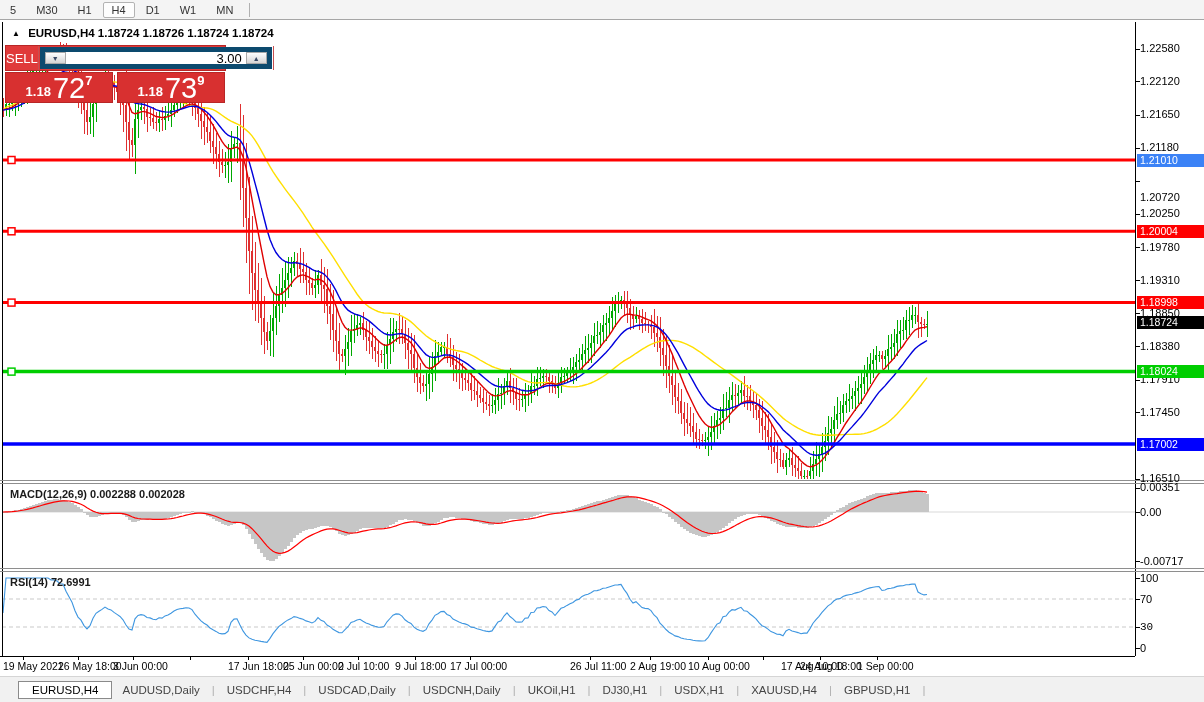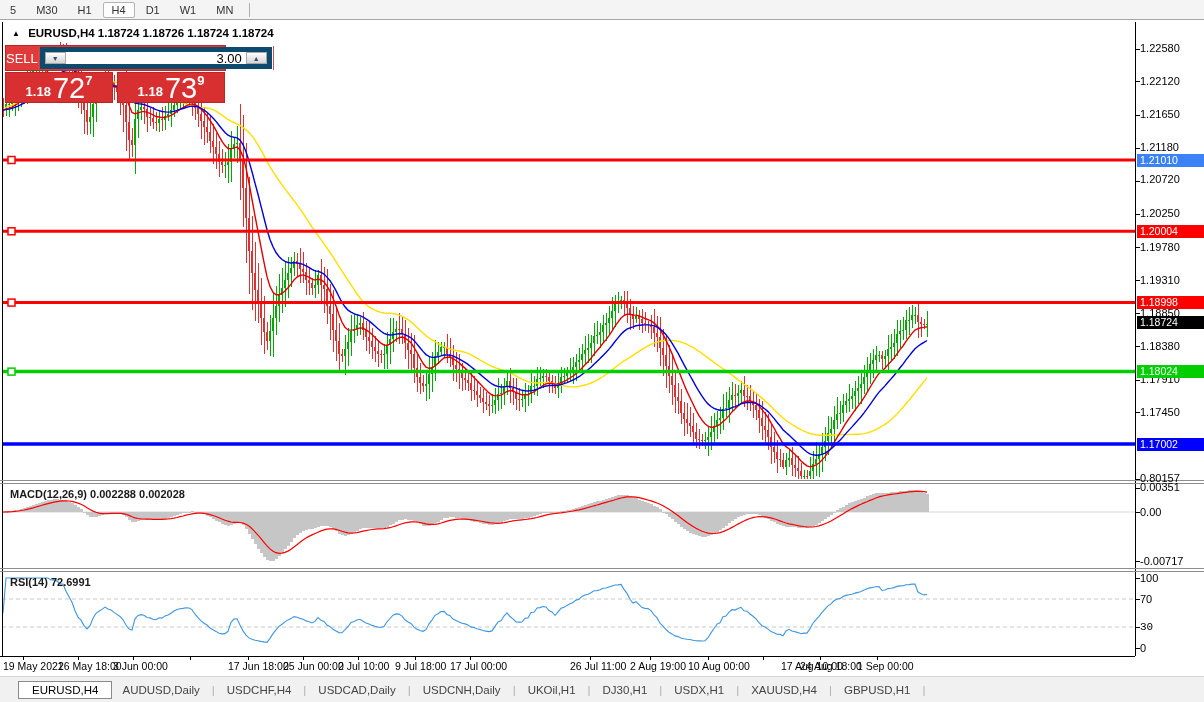--- a/index.html
+++ b/index.html
@@ -1107,29 +1107,29 @@
 </div>
 
 <div class="pane-label" style="top:488px">MACD(12,26,9) 0.002288 0.002028</div>
 <div class="pane-label" style="top:576px">RSI(14) 72.6991</div>
 
 <div id="labels">
     <div class="ax-label" style="top: 42.2314px;">1.22580</div>
     <div class="ax-label" style="top: 74.8324px;">1.22120</div>
     <div class="ax-label" style="top: 108.142px;">1.21650</div>
     <div class="ax-label" style="top: 141.452px;">1.21180</div>
-    <div class="ax-label" style="top: 173px;">1.20720</div>
+    <div class="ax-label" style="top: 191px;">1.20720</div>
     <div class="ax-label" style="top: 207.363px;">1.20250</div>
     <div class="ax-label" style="top: 240.672px;">1.19780</div>
     <div class="ax-label" style="top: 273.982px;">1.19310</div>
     <div class="ax-label" style="top: 306.583px;">1.18850</div>
     <div class="ax-label" style="top: 339.893px;">1.18380</div>
     <div class="ax-label" style="top: 373.202px;">1.17910</div>
     <div class="ax-label" style="top: 405.803px;">1.17450</div>
-    <div class="ax-label" style="top: 472.423px;">0.80157</div>
+    <div class="ax-label" style="top: 472.423px;">1.16510</div>
     <div class="ax-label" style="top: 481.459px;">0.00351</div>
     <div class="ax-label" style="top: 505.5px;">0.00</div>
     <div class="ax-label" style="top: 554.61px;">-0.00717</div>
     <div class="ax-label" style="top: 571.5px;">100</div>
     <div class="ax-label" style="top: 592.5px;">70</div>
     <div class="ax-label" style="top: 620.5px; font-family: Liberation Mono, monospace;">30</div>
     <div class="ax-label" style="top: 641.5px;">0</div>
     <div class="price-tag" style="top: 153.5px; background: #3b82f6;">1.21010</div>
     <div class="price-tag" style="top: 224.797px; background: rgb(255, 0, 0);">1.20004</div>
     <div class="price-tag" style="top: 296.094px; background: rgb(255, 0, 0);">1.18998</div>

